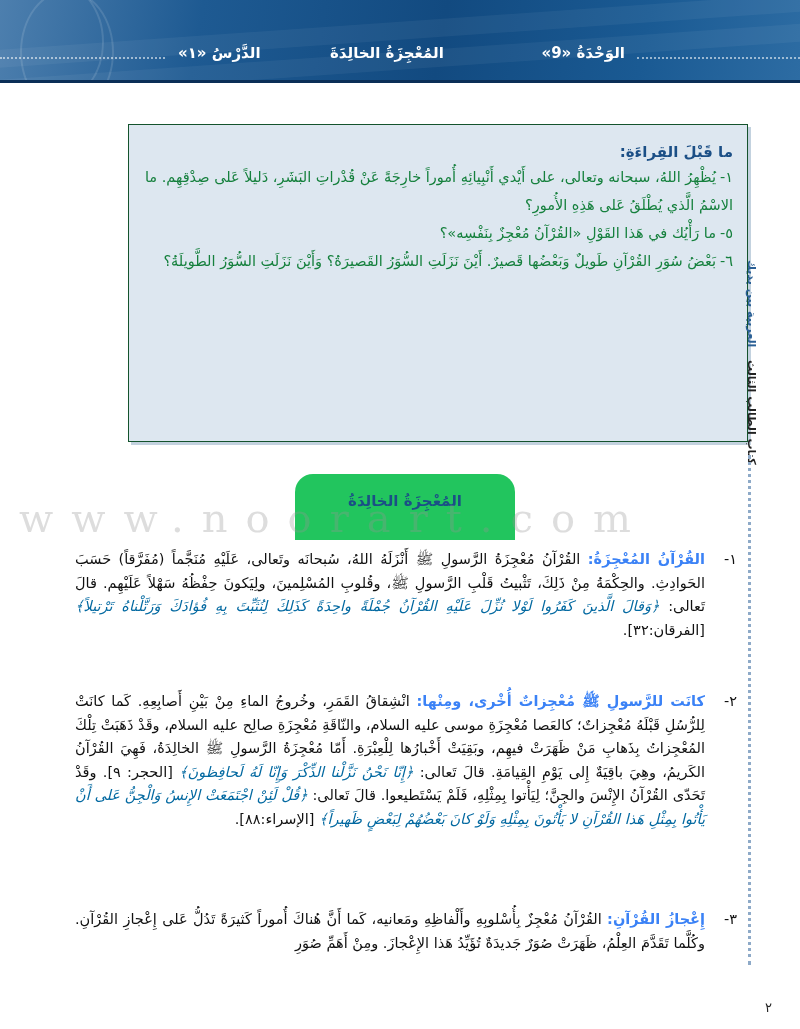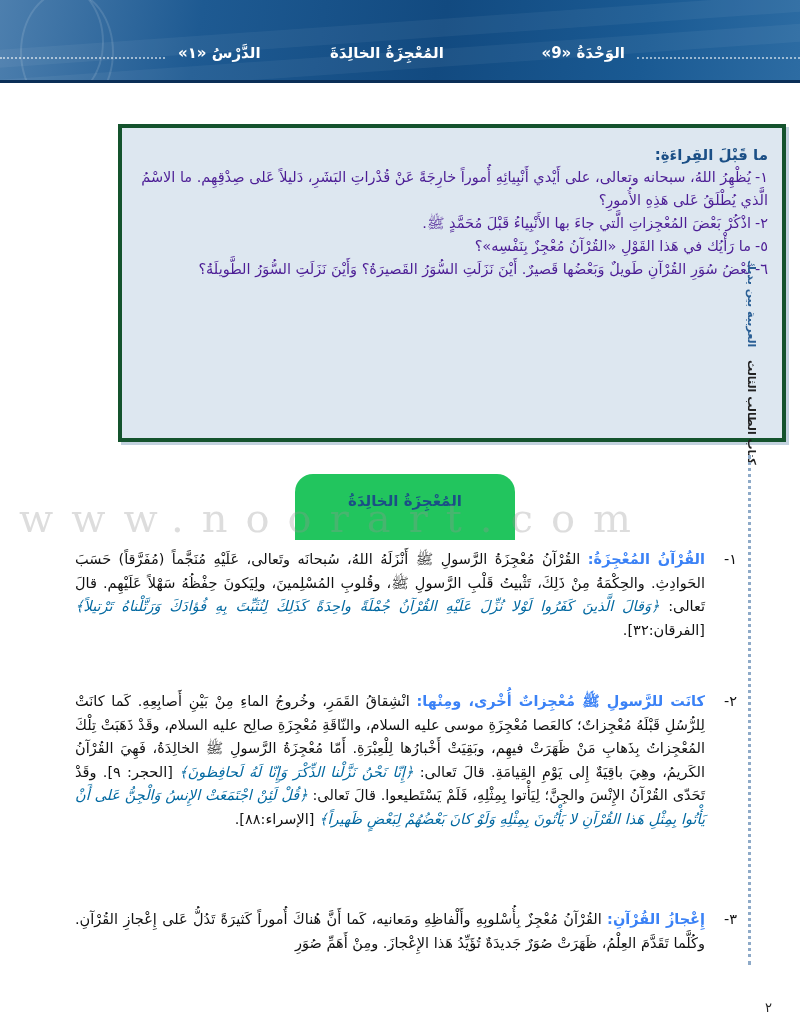--- a/index.html
+++ b/index.html
@@ -4,24 +4,24 @@
 <style>
   html, body { margin:0; padding:0; }
   body { width:800px; height:1029px; background:#ffffff; position:relative; overflow:hidden; font-family:"DejaVu Sans", sans-serif; }
   .banner { position:absolute; left:0; top:0; width:800px; height:83px;
     background: linear-gradient(100deg, #4d7fae 0%, #1e5a92 25%, #124a80 55%, #1a5a93 80%, #2d6ca3 100%); overflow:hidden; }
   .banner .swirl { position:absolute; border:2px solid rgba(255,255,255,0.12); border-radius:50%; }
   .banner .streak { position:absolute; left:-50px; width:950px; height:18px; background:rgba(255,255,255,0.05); transform:rotate(-4deg); }
   .banner .bottom-line { position:absolute; left:0; bottom:0; width:800px; height:3px; background:#0b2f57; }
   .banner .dots { position:absolute; top:57px; height:4px; border-top:2px dotted rgba(255,255,255,0.55); }
   .banner .htxt { position:absolute; top:44px; color:#ffffff; font-weight:bold; font-size:15px; direction:rtl; white-space:nowrap; }
-  .prebox { position:absolute; left:118px; top:124px; width:668px; height:318px; background:#dde7f0;
-    border:4px solid #14532d; box-shadow: 3px 3px 0 #c3d2df; box-sizing:border-box; direction:rtl; padding:18px 14px 0 10px; }
+  .prebox { position:absolute; left:128px; top:124px; width:620px; height:318px; background:#dde7f0;
+    border:1px solid #14532d; box-shadow: 3px 3px 0 #c3d2df; box-sizing:border-box; direction:rtl; padding:18px 14px 0 10px; }
   .prebox h3 { margin:0 0 2px 0; font-size:15px; color:#1b4f86; font-weight:bold; }
-  .prebox .q { font-size:14.5px; color:#4c1d95; line-height:23px; }
+  .prebox .q { font-size:14.5px; color:#15803d; line-height:28px; }
   .prebox .q .num { margin-left:4px; }
   .sidebar { position:absolute; right:0; top:250px; width:70px; height:700px; }
   .sidebar .v1 { position:absolute; right:42px; top:10px; writing-mode:vertical-rl; color:#2a5f95; font-size:11px; font-weight:bold; }
   .sidebar .v2 { position:absolute; right:42px; top:110px; writing-mode:vertical-rl; color:#222; font-size:11px; font-weight:bold; }
   .sidebar .vdots { position:absolute; right:46px; top:205px; width:3px; height:510px; border-left:3px dotted #8eaac8; }
   .titlepill { position:absolute; left:295px; top:474px; width:220px; height:66px; background:#22c55e; border-radius:18px 18px 0 0; }
   .titlepill span { display:block; text-align:center; margin-top:18px; color:#1b4f86; font-weight:bold; font-size:15px; direction:rtl; }
   .watermark { position:absolute; left:0; top:495px; width:668px; text-align:center; font-family:"DejaVu Serif", serif; font-size:40px; letter-spacing:18px; color:rgba(150,150,150,0.32); white-space:nowrap; }
   .para { position:absolute; left:75px; width:650px; direction:rtl; font-size:14.5px; line-height:23.5px; color:#111; }
   .para .pnum { position:absolute; right:-12px; top:0; }
@@ -42,21 +42,20 @@
   <div class="dots" style="left:637px;width:163px;"></div>
   <span class="htxt" style="right:175px;">الوَحْدَةُ «9»</span>
   <span class="htxt" style="left:330px;">المُعْجِزَةُ الخالِدَةَ</span>
   <span class="htxt" style="left:178px;">الدَّرْسُ «١»</span>
   <div class="bottom-line"></div>
 </div>
 
 <div class="prebox">
   <h3>ما قَبْلَ القِراءَةِ:</h3>
   <div class="q"><span class="num">١-</span><span>يُظْهِرُ اللهُ، سبحانه وتعالى، على أَيْدي أَنْبِيائِهِ أُموراً خارِجَةً عَنْ قُدْراتِ البَشَرِ، دَليلاً عَلى صِدْقِهِم. ما الاسْمُ الَّذي يُطْلَقُ عَلى هَذِهِ الأُمورِ؟</span></div>
-  <div class="q"><span class="num">٢-</span><span>اذْكُرْ بَعْضَ المُعْجِزاتِ الَّتي جاءَ بها الأَنْبِياءُ قَبْلَ مُحَمَّدٍ ﷺ.</span></div>
   <div class="q"><span class="num">٥-</span><span>ما رَأْيُك في هَذا القَوْلِ «القُرْآنُ مُعْجِزٌ بِنَفْسِه»؟</span></div>
   <div class="q"><span class="num">٦-</span><span>بَعْضُ سُوَرِ القُرْآنِ طَويلٌ وَبَعْضُها قَصيرٌ. أَيْنَ نَزَلَتِ السُّوَرُ القَصيرَةُ؟ وَأَيْنَ نَزَلَتِ السُّوَرُ الطَّويلَةُ؟</span></div>
 </div>
 
 <div class="sidebar">
   <span class="v1">العربية بين يديك</span>
   <span class="v2">كتاب الطالب الثالث</span>
   <div class="vdots"></div>
 </div>
 

